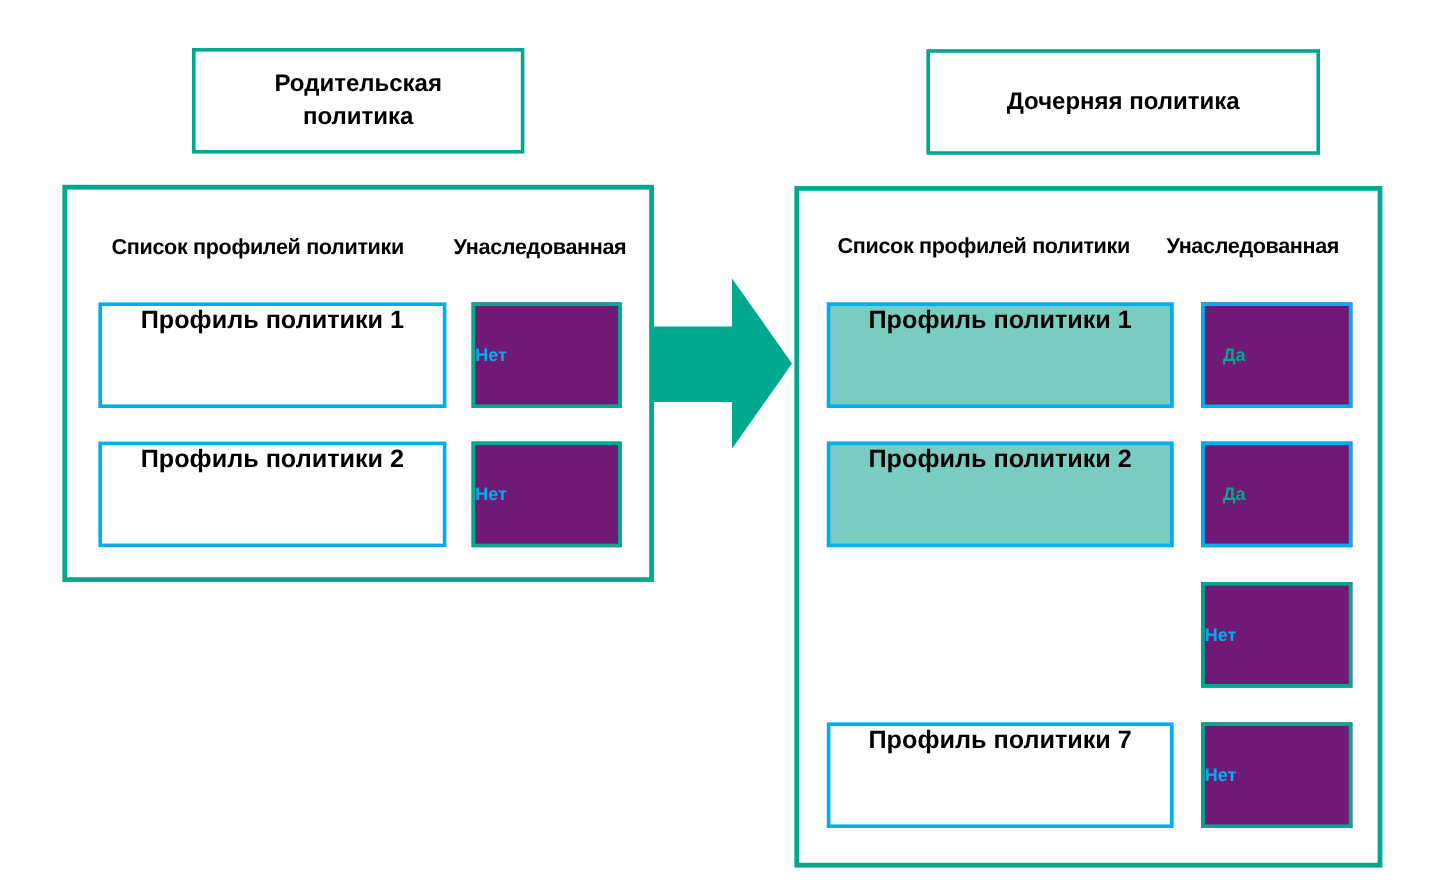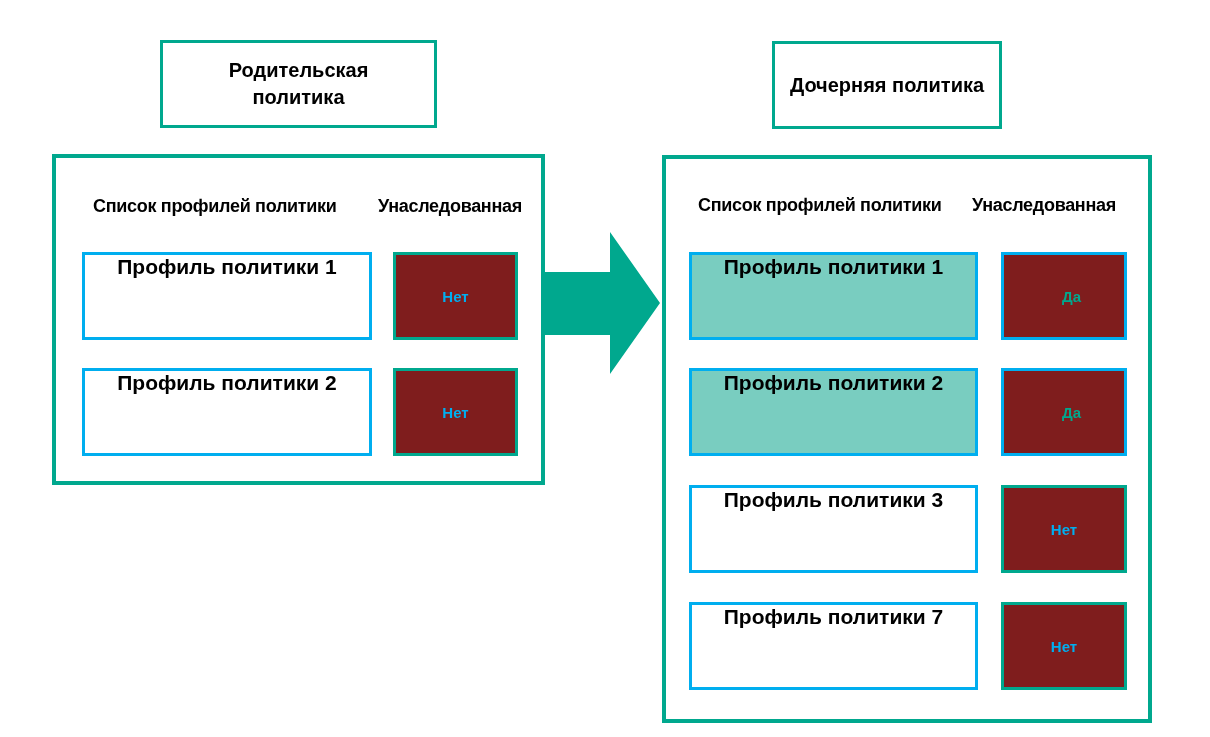--- a/index.html
+++ b/index.html
@@ -20,21 +20,21 @@
     background: #ffffff;
     display: flex;
     align-items: center;
     justify-content: center;
     text-align: center;
     font-size: 20px;
     line-height: 1.35;
   }
   .title-box--parent { left: 160px; top: 40px; width: 277px; height: 88px; }
   .title-box--parent .title-text { width: 190px; }
-  .title-box--child  { left: 772px; top: 41px; width: 230px; height: 88px; }
+  .title-box--child  { left: 772px; top: 41px; width: 328px; height: 88px; }
 
   .panel {
     position: absolute;
     box-sizing: border-box;
     border: 4px solid #00a88e;
     background: #ffffff;
   }
   .panel--parent { left: 52px;  top: 154px; width: 493px; height: 331px; }
   .panel--child  { left: 662px; top: 155px; width: 490px; height: 568px; }
 
@@ -58,24 +58,24 @@
     align-items: flex-start;
     justify-content: center;
     font-size: 21px;
     white-space: nowrap;
   }
   .profile-box--inherited { background: #79cdc0; }
 
   .status-box {
     position: absolute;
     box-sizing: border-box;
-    background: #7f1d1d;
+    background: #701a75;
     display: flex;
     align-items: center;
-    justify-content: center;
+    justify-content: flex-start;
     font-size: 15px;
   }
   .status-box--yes { border: 3px solid #00aeef; color: #00a88e; padding-left: 15px; }
   .status-box--no  { border: 3px solid #00a88e; color: #00aeef; }
 
   
   .panel--parent .profile-box { left: 26px;  width: 290px; height: 88px; }
   .panel--parent .status-box  { left: 337px; width: 125px; height: 88px; }
   .panel--parent .row-1 { top: 94px; }
   .panel--parent .row-2 { top: 210px; }
@@ -143,23 +143,20 @@
       <span>Да</span>
     </div>
 
     <div class="profile-box profile-box--inherited row-2">
       <span>Профиль политики 2</span>
     </div>
     <div class="status-box status-box--yes row-2">
       <span>Да</span>
     </div>
 
-    <div class="profile-box row-3">
-      <span>Профиль политики 3</span>
-    </div>
     <div class="status-box status-box--no row-3">
       <span>Нет</span>
     </div>
 
     <div class="profile-box row-4">
       <span>Профиль политики 7</span>
     </div>
     <div class="status-box status-box--no row-4">
       <span>Нет</span>
     </div>

